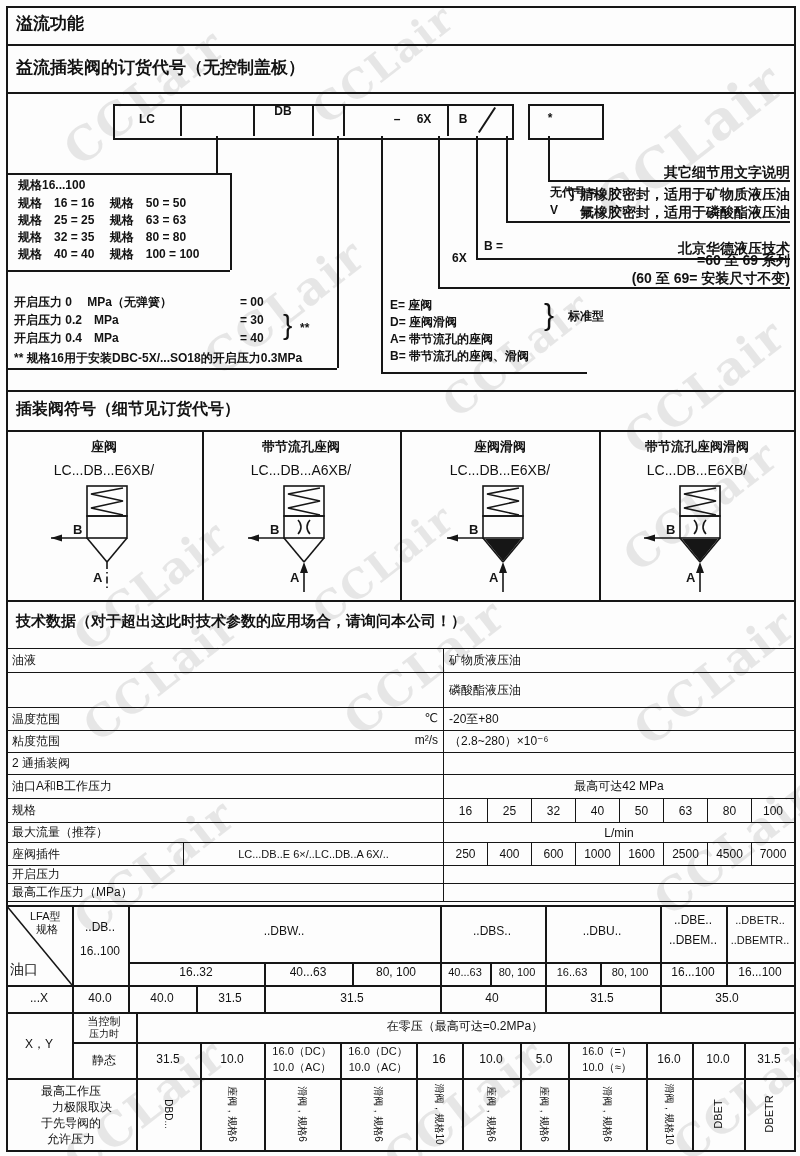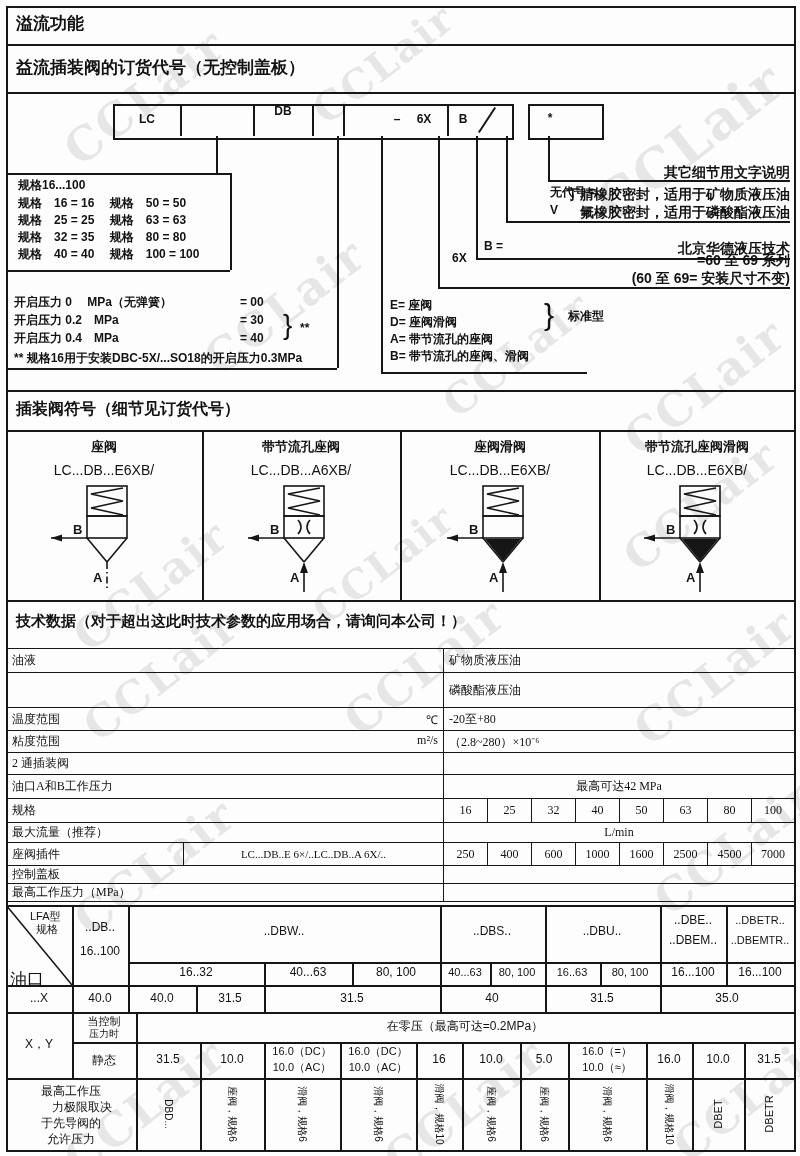--- a/index.html
+++ b/index.html
@@ -9,21 +9,21 @@
   .b{font-weight:bold;}
   .c{transform:translateX(-50%);}
   .cc{transform:translate(-50%,-50%);}
   .rt{position:absolute;white-space:nowrap;right:10px;font-size:14px;text-align:right;}
   .hl{position:absolute;height:1.5px;background:#161616;}
   .vl{position:absolute;width:1.5px;background:#161616;}
   .h2{height:2.2px;}
   .frame{position:absolute;left:6px;top:6px;width:786px;height:1142px;border:2px solid #161616;}
   .wm{position:absolute;color:#909090;opacity:.20;font-weight:bold;letter-spacing:2px;
       font-family:"DejaVu Serif","Liberation Serif",serif;transform:rotate(-38deg);pointer-events:none;}
-  table.tech{position:absolute;left:6px;top:648px;border-collapse:collapse;table-layout:fixed;width:788px;font-size:12px;font-family:Liberation Serif, serif;}
+  table.tech{position:absolute;left:6px;top:648px;border-collapse:collapse;table-layout:fixed;width:788px;font-size:12px;}
   table.tech td{border:1.4px solid #161616;padding:0 5px;overflow:hidden;white-space:nowrap;}
   table.tech td.n{text-align:center;padding:0 1px;}
   table.tech td.cd{text-align:center;font-size:11px;}
   table.tech td.ctr{text-align:center;}
   .nbt{border-top:none!important;}
   .nbb{border-bottom:none!important;}
   .unit{float:right;}
   #btable{position:absolute;left:6px;top:905px;width:788px;height:245px;font-size:12px;}
   #btable .t{font-size:12px;}
   .vt{position:absolute;white-space:nowrap;font-size:10px;}
@@ -279,21 +279,21 @@
       <td class="n">250</td>
       <td class="n">400</td>
       <td class="n">600</td>
       <td class="n">1000</td>
       <td class="n">1600</td>
       <td class="n">2500</td>
       <td class="n">4500</td>
       <td class="n">7000</td>
     </tr>
     <tr style="height:15px">
-      <td colspan="2">控制盖板</td>
+      <td colspan="2">开启压力</td>
       <td colspan="8"></td>
     </tr>
     <tr style="height:14px">
       <td colspan="2">最高工作压力（MPa）</td>
       <td colspan="8"></td>
     </tr>
   </tbody>
     </table>
 
   <div id="btable">
@@ -327,21 +327,21 @@
     <div class="vl" style="left:562px;top:137px;height:108px"></div>
     <div class="vl" style="left:640px;top:137px;height:108px"></div>
     <div class="vl" style="left:686px;top:137px;height:108px"></div>
     <div class="vl" style="left:738px;top:137px;height:108px"></div>
 
     <svg style="position:absolute;left:0;top:0" width="66" height="80">
       <line x1="0" y1="0" x2="66" y2="80" stroke="#161616" stroke-width="1.5"></line>
     </svg>
     <div class="t" style="left:24px;top:5px;font-size:11px">LFA型</div>
     <div class="t" style="left:30px;top:18px;font-size:11px">规格</div>
-    <div class="t" style="left:4px;top:65px;font-size:17px">油口</div>
+    <div class="t" style="left:4px;top:56px;font-size:14px">油口</div>
 
     <div class="t c" style="left:94px;top:16px">..DB..</div>
     <div class="t c" style="left:94px;top:40px">16..100</div>
     <div class="t c" style="left:278px;top:20px">..DBW..</div>
     <div class="t c" style="left:486px;top:20px">..DBS..</div>
     <div class="t c" style="left:596px;top:20px">..DBU..</div>
     <div class="t c" style="left:687px;top:9px">..DBE..</div>
     <div class="t c" style="left:687px;top:29px">..DBEM..</div>
     <div class="t c" style="left:754px;top:9px;font-size:11px">..DBETR..</div>
     <div class="t c" style="left:754px;top:29px;font-size:11px">..DBEMTR..</div>

